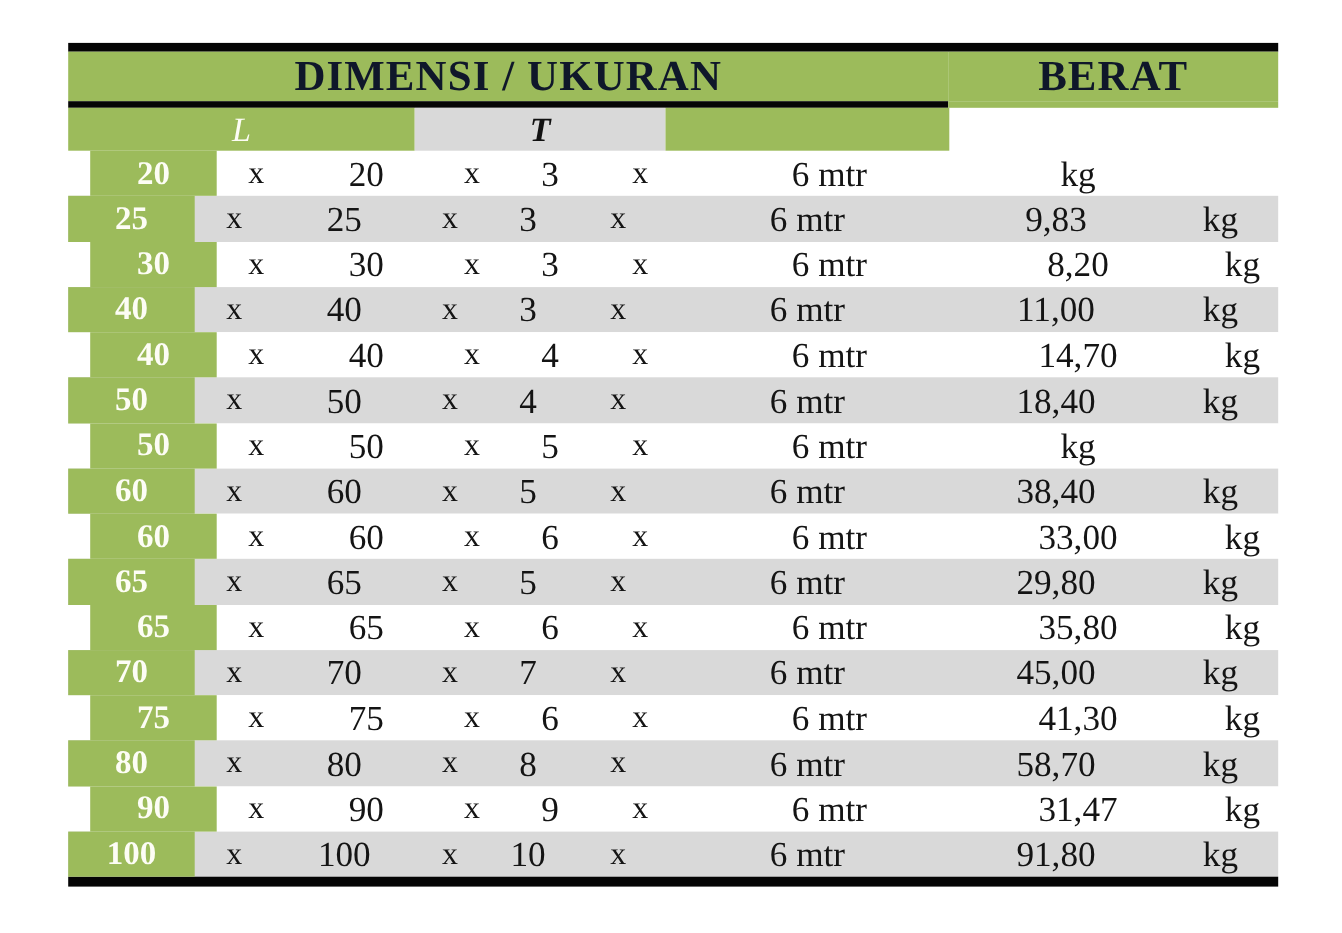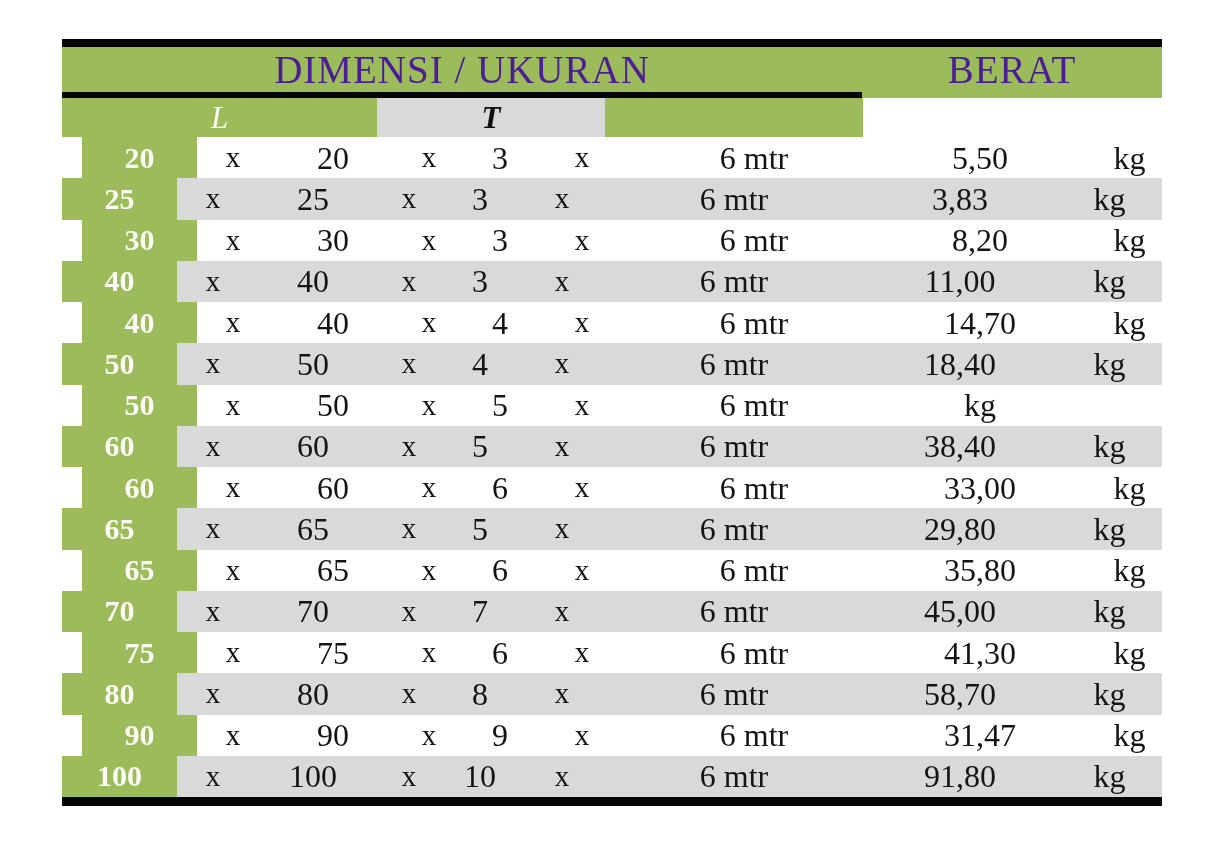--- a/index.html
+++ b/index.html
@@ -22,22 +22,22 @@
   .bar-bottom { height: 9px; }
 
   
   .head-row {
     display: grid;
     grid-template-columns: 800px 300px;
     height: 45px;
   }
   .head-cell {
     background: #9cbb5b;
-    color: #4c1d95;
-    font-weight: normal;
+    color: #0f172a;
+    font-weight: bold;
     font-size: 39px;
     line-height: 1;
     display: flex;
     align-items: center;
     justify-content: center;
     letter-spacing: 1px;
   }
 
   
   .mid-row {
@@ -116,33 +116,32 @@
     <div class="rows">
 
         <div class="row plain">
           <div class="c c-size">20</div>
           <div class="c c-x">x</div>
           <div class="c c-l">20</div>
           <div class="c c-x">x</div>
           <div class="c c-t">3</div>
           <div class="c c-x">x</div>
           <div class="c c-panjang">6 mtr</div>
-          <div class="c c-berat">5,50</div>
           <div class="c c-unit">kg</div>
         </div>
 
         <div class="row alt">
           <div class="c c-size">25</div>
           <div class="c c-x">x</div>
           <div class="c c-l">25</div>
           <div class="c c-x">x</div>
           <div class="c c-t">3</div>
           <div class="c c-x">x</div>
           <div class="c c-panjang">6 mtr</div>
-          <div class="c c-berat">3,83</div>
+          <div class="c c-berat">9,83</div>
           <div class="c c-unit">kg</div>
         </div>
 
         <div class="row plain">
           <div class="c c-size">30</div>
           <div class="c c-x">x</div>
           <div class="c c-l">30</div>
           <div class="c c-x">x</div>
           <div class="c c-t">3</div>
           <div class="c c-x">x</div>

